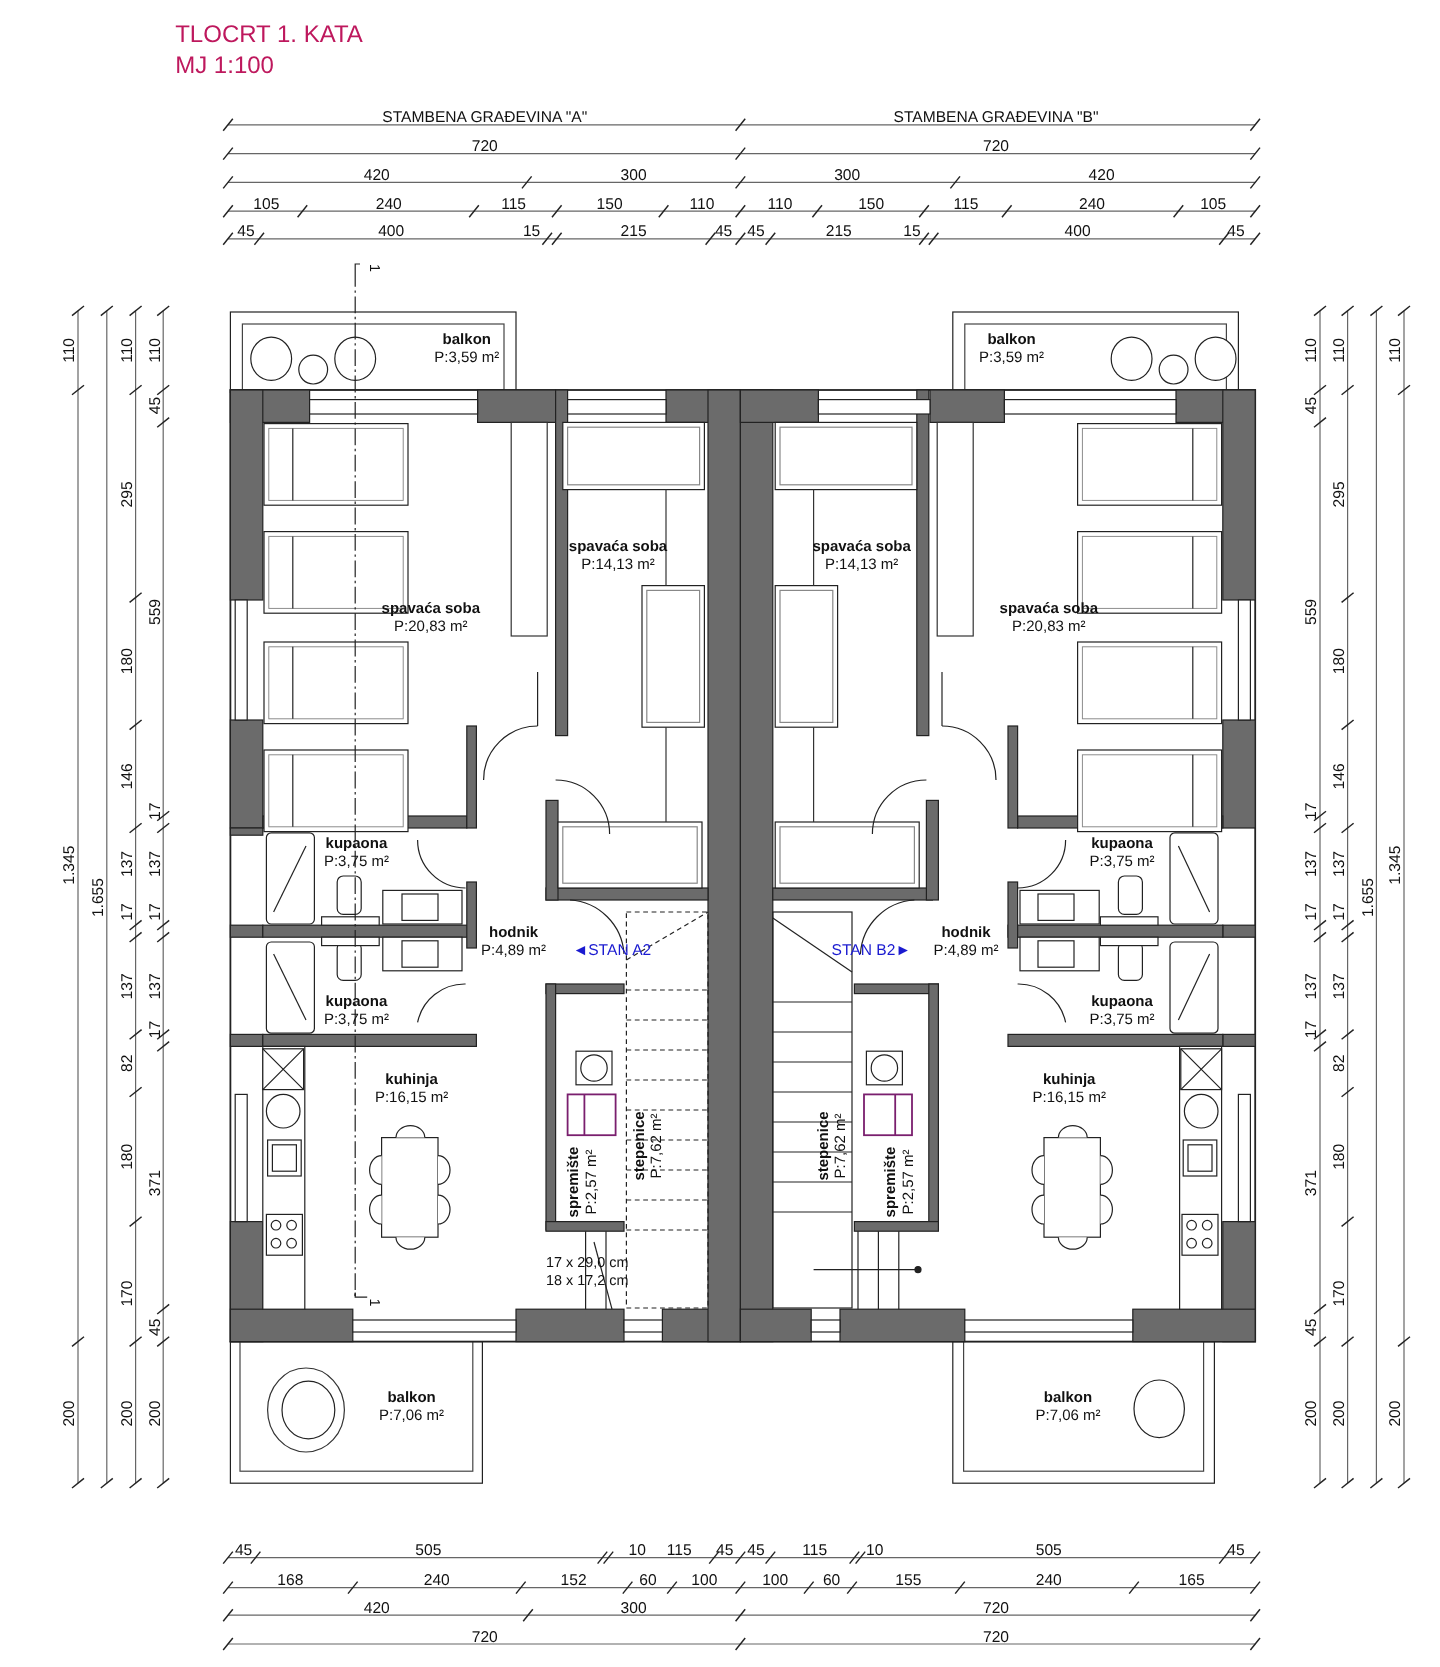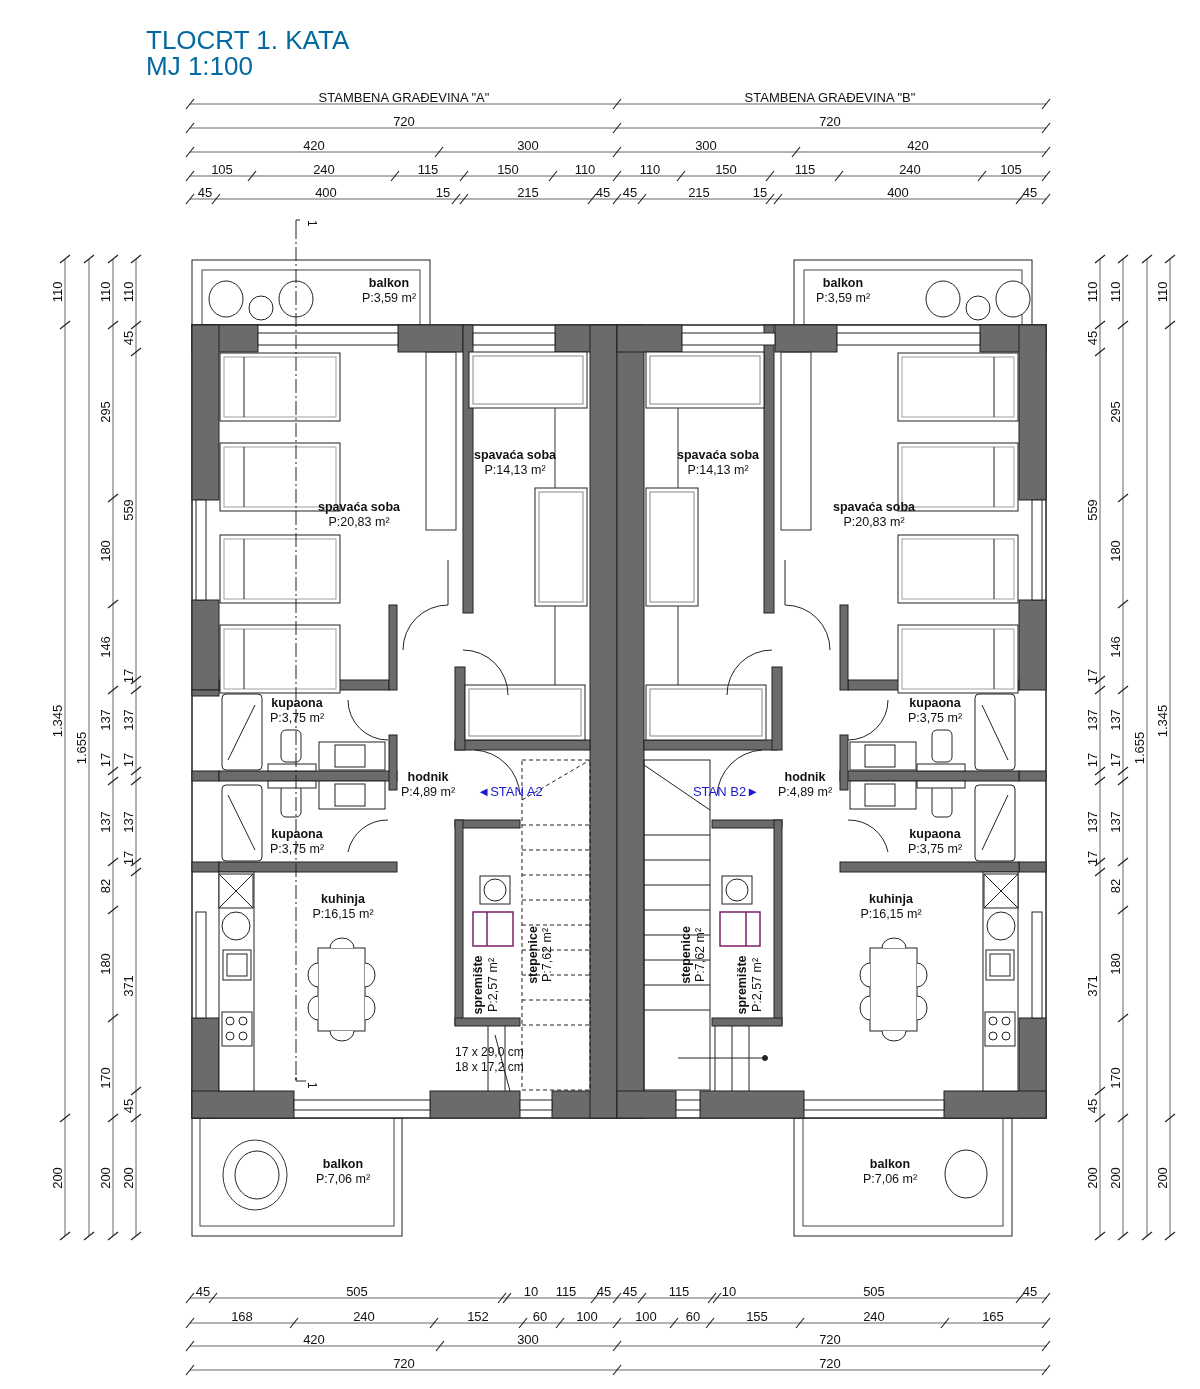--- a/index.html
+++ b/index.html
@@ -1,17 +1,17 @@
 <!DOCTYPE html>
 <html><head>
 <meta charset="utf-8">
 <style>
   html,body{margin:0;padding:0;background:#fff;}
   body{width:1200px;height:1389px;position:relative;overflow:hidden;font-family:"Liberation Sans",sans-serif;color:#111;}
-  .title{position:absolute;left:146px;top:16px;font-size:26px;line-height:26px;color:#0369a1;margin-top:11px;}
+  .title{position:absolute;left:146px;top:16px;font-size:20px;line-height:26px;color:#be185d;}
   svg{position:absolute;left:0;top:0;}
   .dim{font-family:"Liberation Sans",sans-serif;font-size:13px;fill:#111;}
   .room{font-family:"Liberation Sans",sans-serif;font-size:12.5px;font-weight:bold;fill:#111;}
   .area{font-family:"Liberation Sans",sans-serif;font-size:12.5px;fill:#111;}
   .stan{font-family:"Liberation Sans",sans-serif;font-size:13px;fill:#1a1ad0;}
   .small{font-family:"Liberation Sans",sans-serif;font-size:12px;fill:#111;}
 </style>
 </head>
 <body>
 

